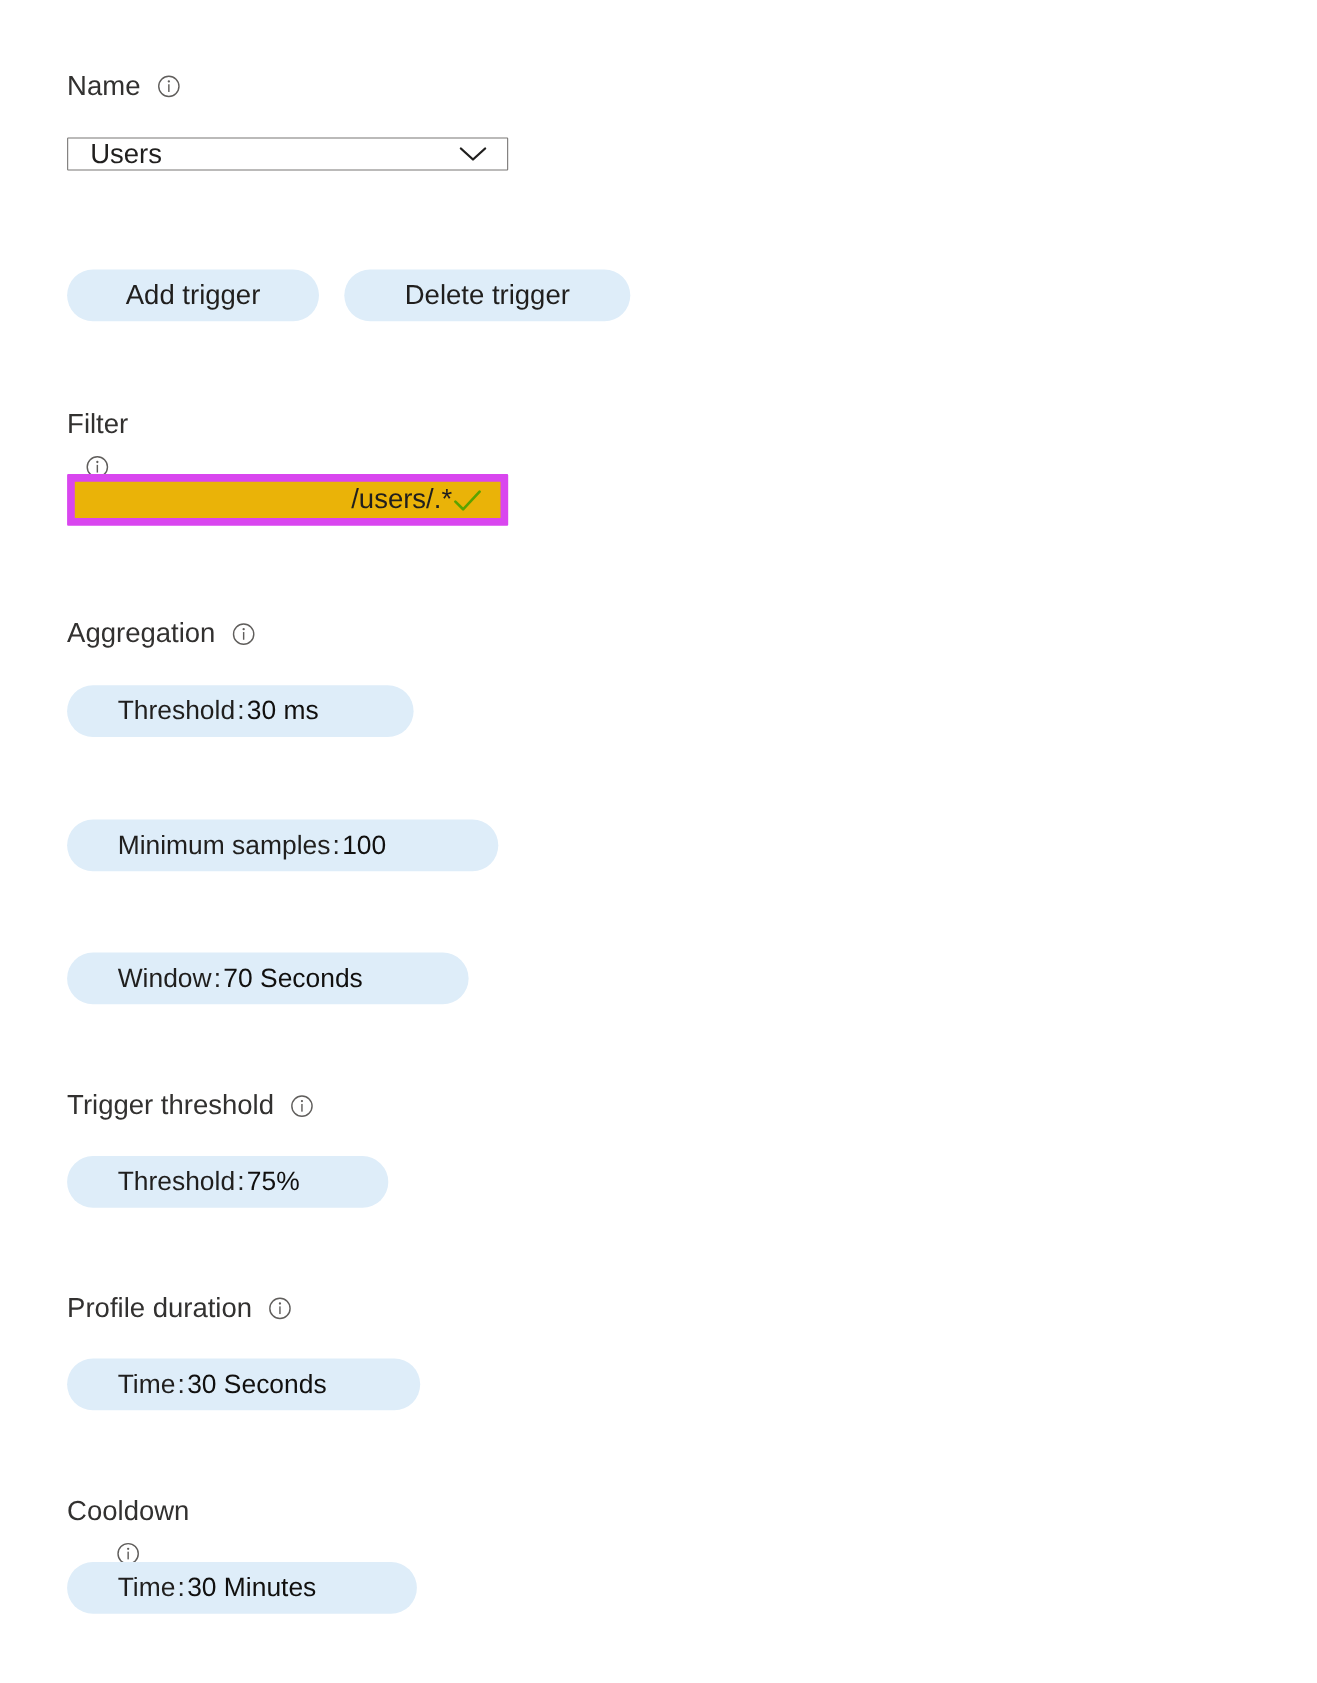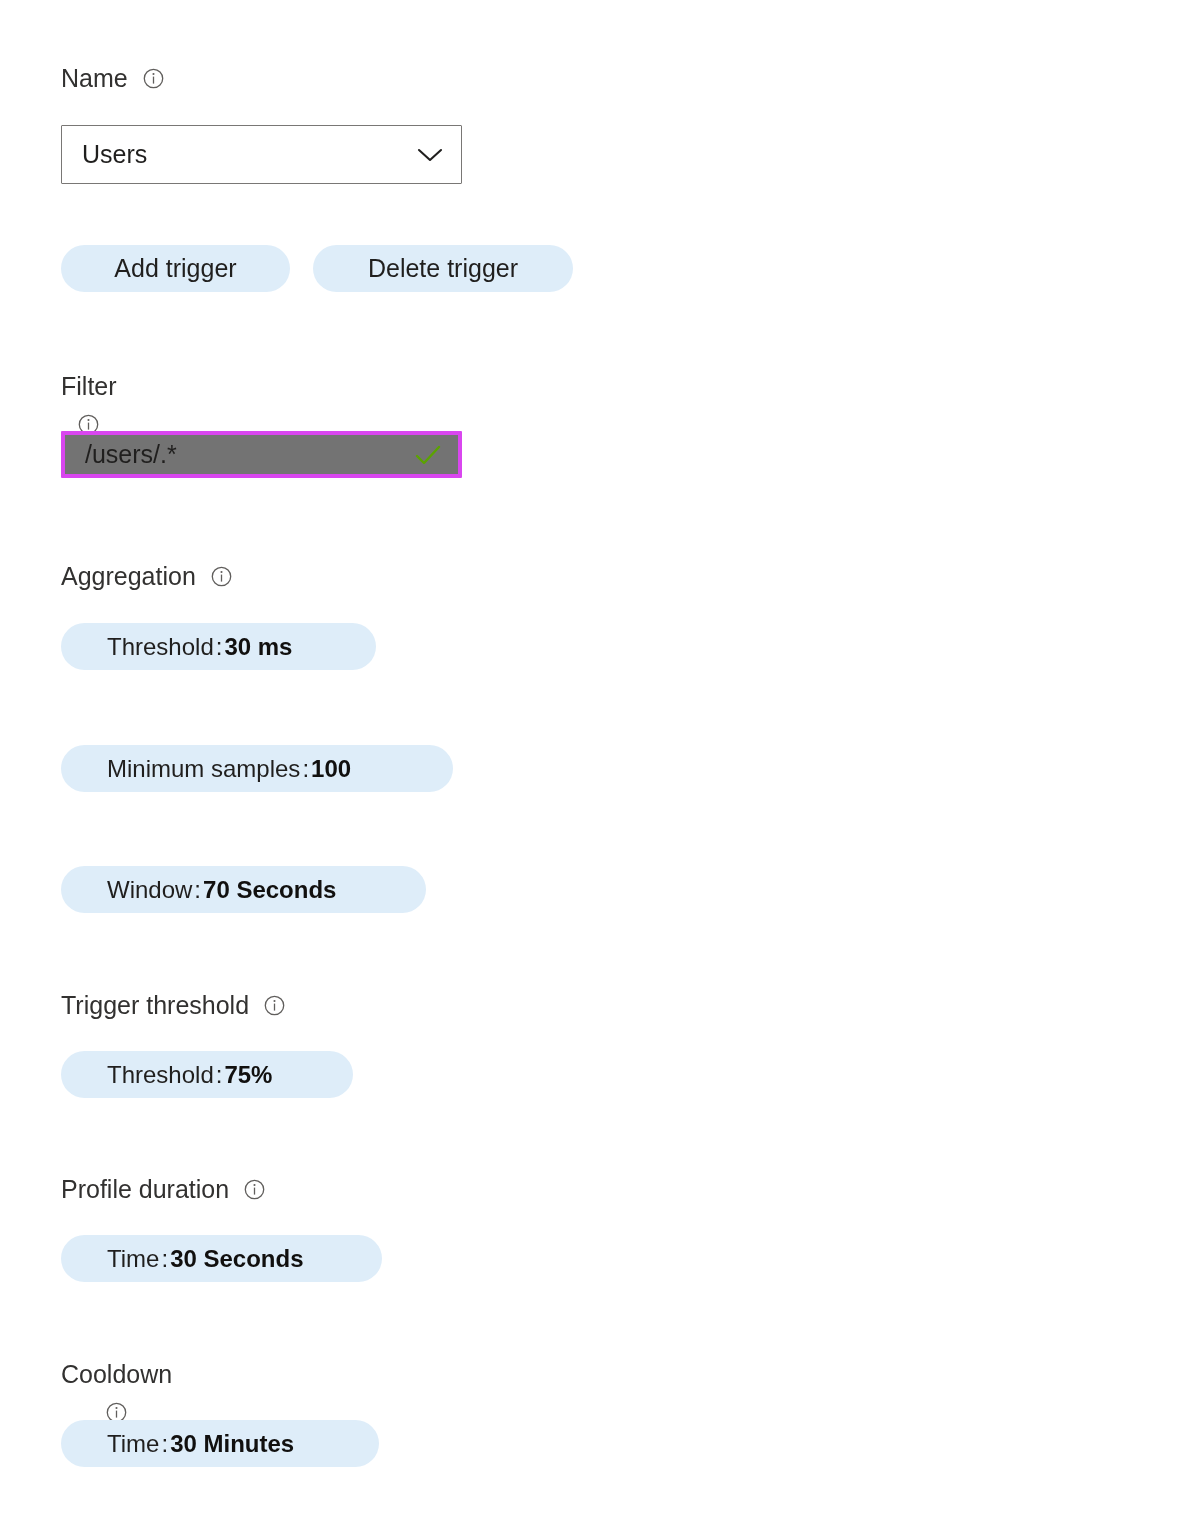--- a/index.html
+++ b/index.html
@@ -70,25 +70,25 @@
     width: 30px;
     height: 18px;
     flex: 0 0 30px;
   }
   .chev svg { display: block; }
 
   
   .textbox {
     position: absolute;
     box-sizing: border-box;
-    border: 4px solid #d946ef;
-    background: #737373;
-    display: flex;
-    align-items: center;
-    justify-content: space-between;
+    border: 7px solid #d946ef;
+    background: #eab308;
+    display: flex;
+    align-items: center;
+    justify-content: flex-end;
     padding: 0 16px 0 20px;
     border-radius: 1px;
   }
   .textbox .tb-value {
     font-size: 25px;
     color: #201f1e;
     line-height: 1;
   }
   .check {
     width: 28px;
@@ -128,41 +128,41 @@
     font-weight: 400;
     color: #201f1e;
     margin-left: 12px;
   }
   .pill .kv-sep {
     font-weight: 400;
     color: #201f1e;
     padding: 0 2px;
   }
   .pill .kv-value {
-    font-weight: 700;
+    font-weight: 400;
     color: #11100f;
   }
 </style>
 </head>
 <body>
 
 <div class="panel">
 
   <div class="field-label" style="left:61px; top:66px;">
     <span class="label-text">Name</span>
     <span class="info-icon">
       <svg viewBox="0 0 21 21" width="21" height="21">
         <circle cx="10.5" cy="10.5" r="9.2" fill="none" stroke="#605E5C" stroke-width="1.3"></circle>
         <circle cx="10.5" cy="6" r="1.05" fill="#605E5C"></circle>
         <rect x="9.85" y="8.6" width="1.3" height="7" fill="#605E5C"></rect>
       </svg>
     </span>
   </div>
 
-  <div class="dropdown" style="left:61px; top:125px; width:401px; height:59px;">
+  <div class="dropdown" style="left:61px; top:125px; width:401px; height:30px;">
     <span class="dd-value">Users</span>
     <span class="chev">
       <svg viewBox="0 0 30 18" width="30" height="18">
         <polyline points="4,4 15,14 26,4" fill="none" stroke="#201F1E" stroke-width="2.1" stroke-linecap="round" stroke-linejoin="round"></polyline>
       </svg>
     </span>
   </div>
 
   <button class="pill action" style="left:61px; top:245px; width:229px;">Add trigger</button>
 

